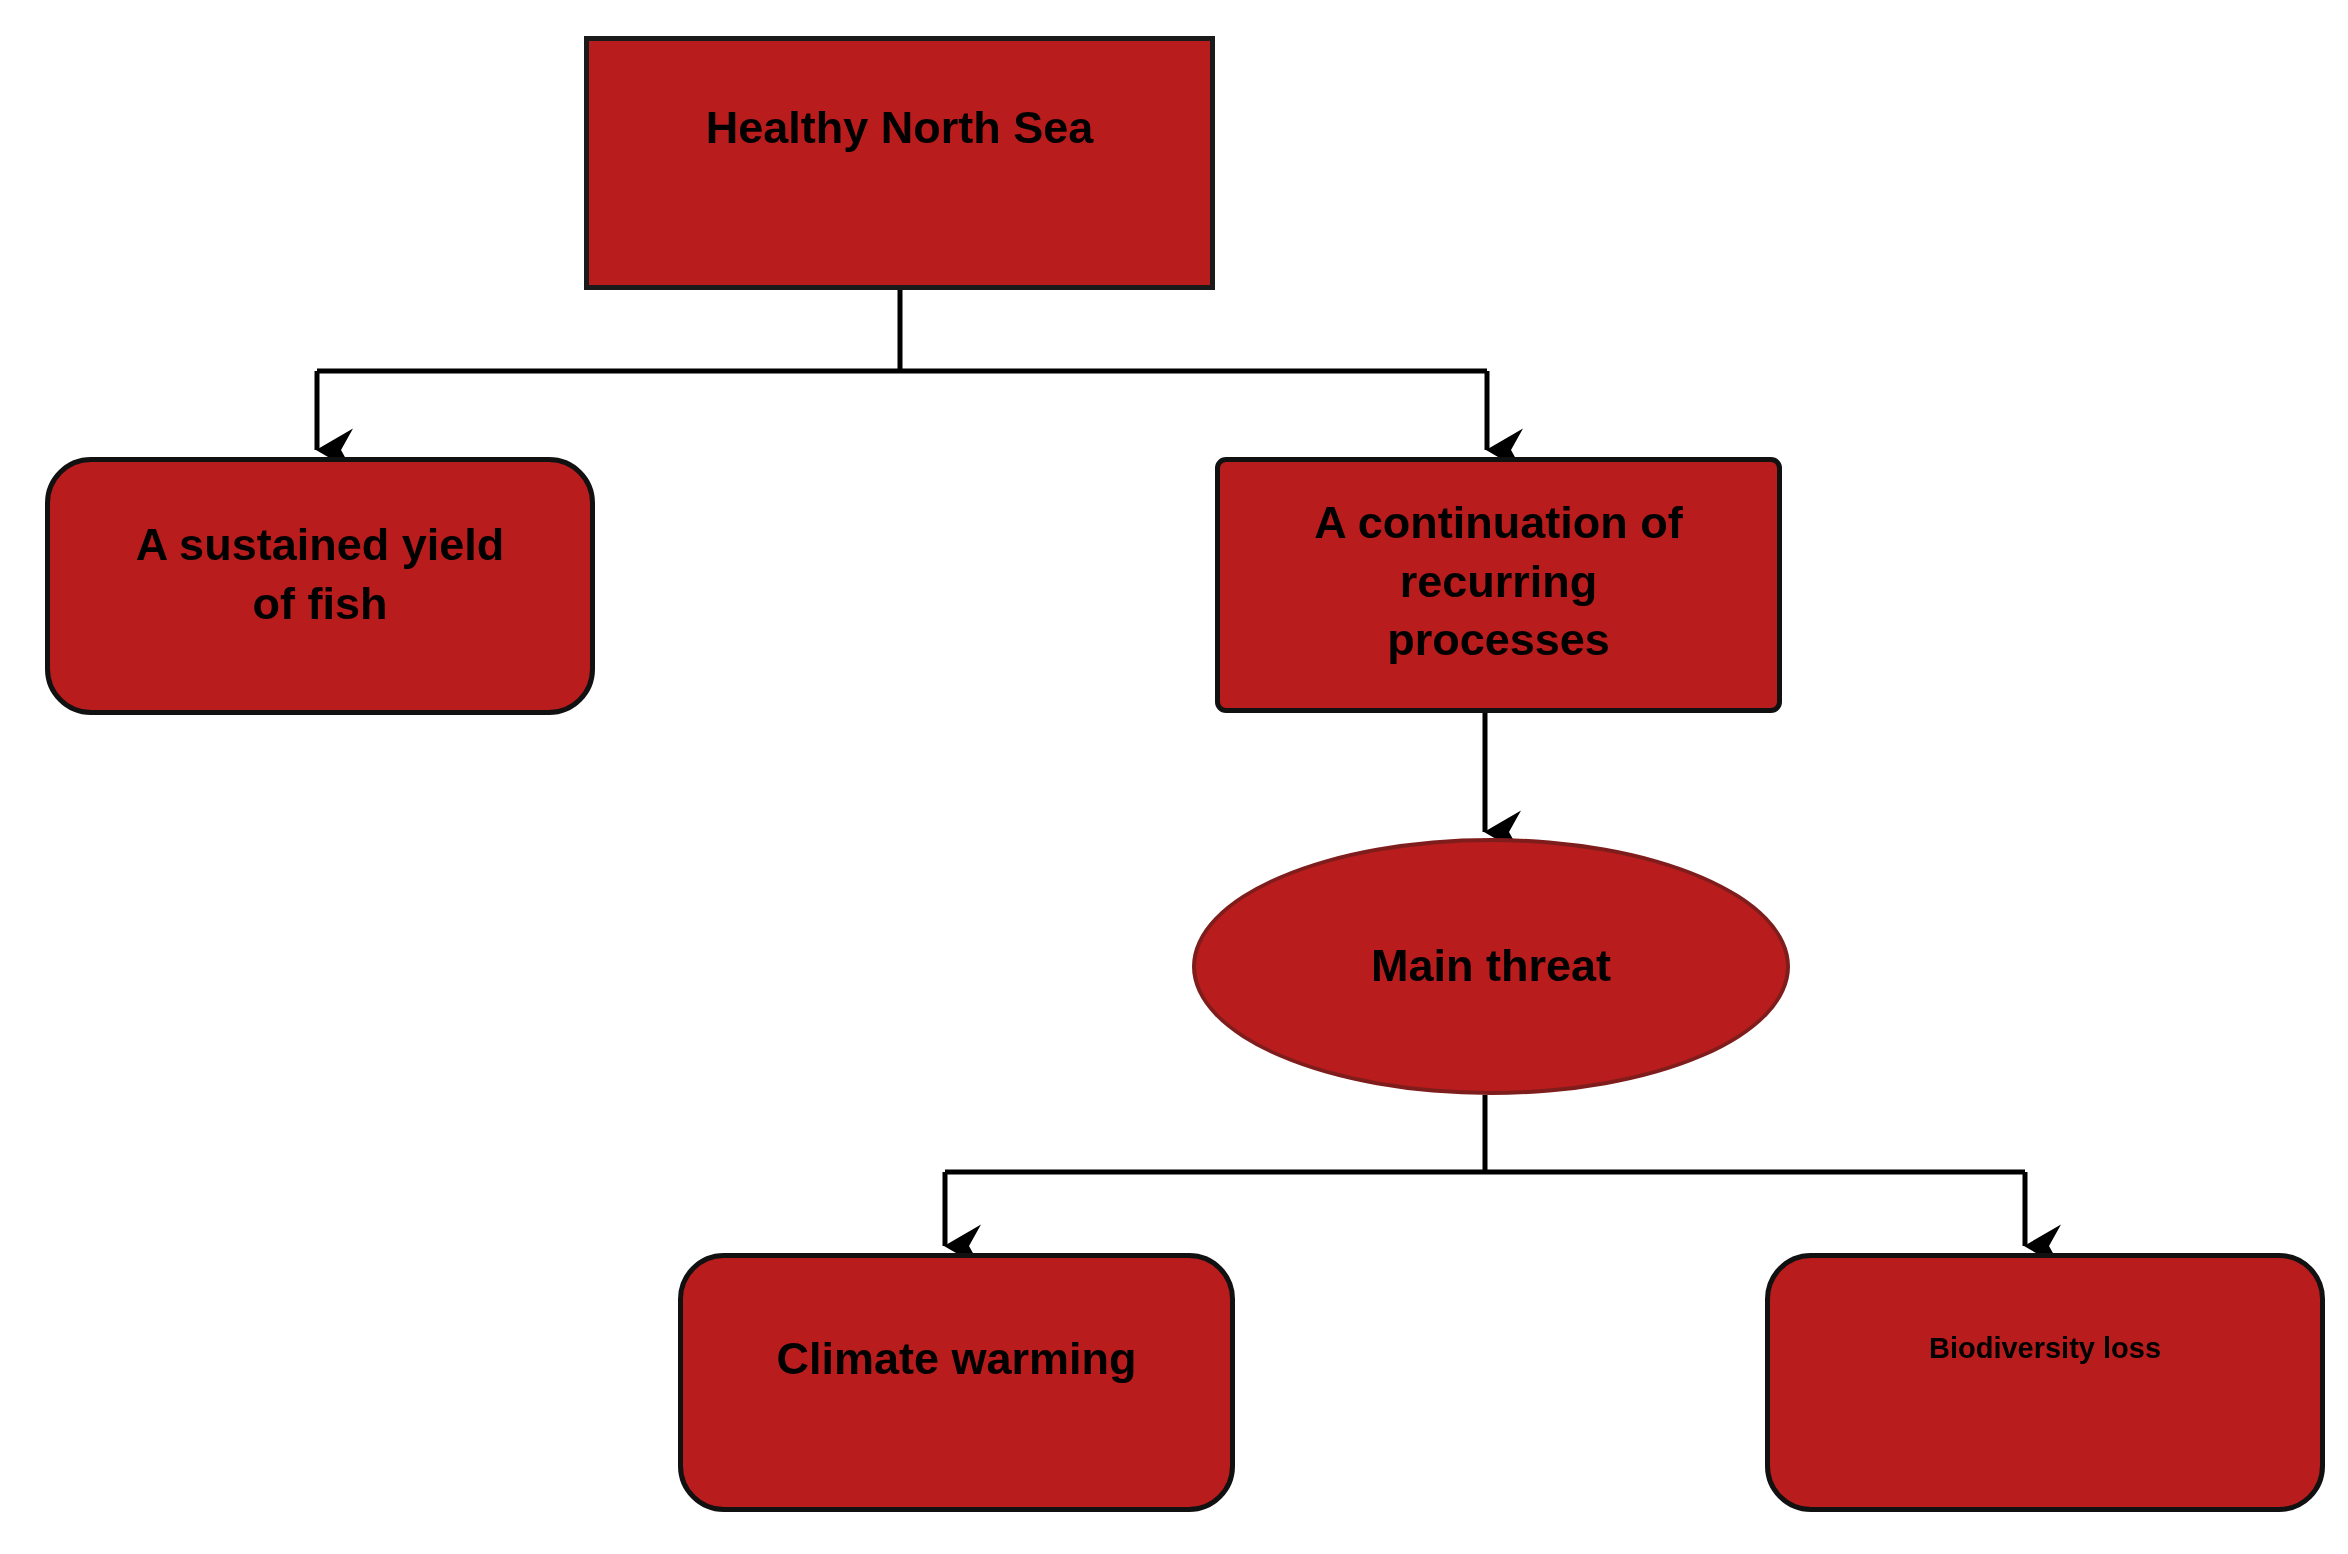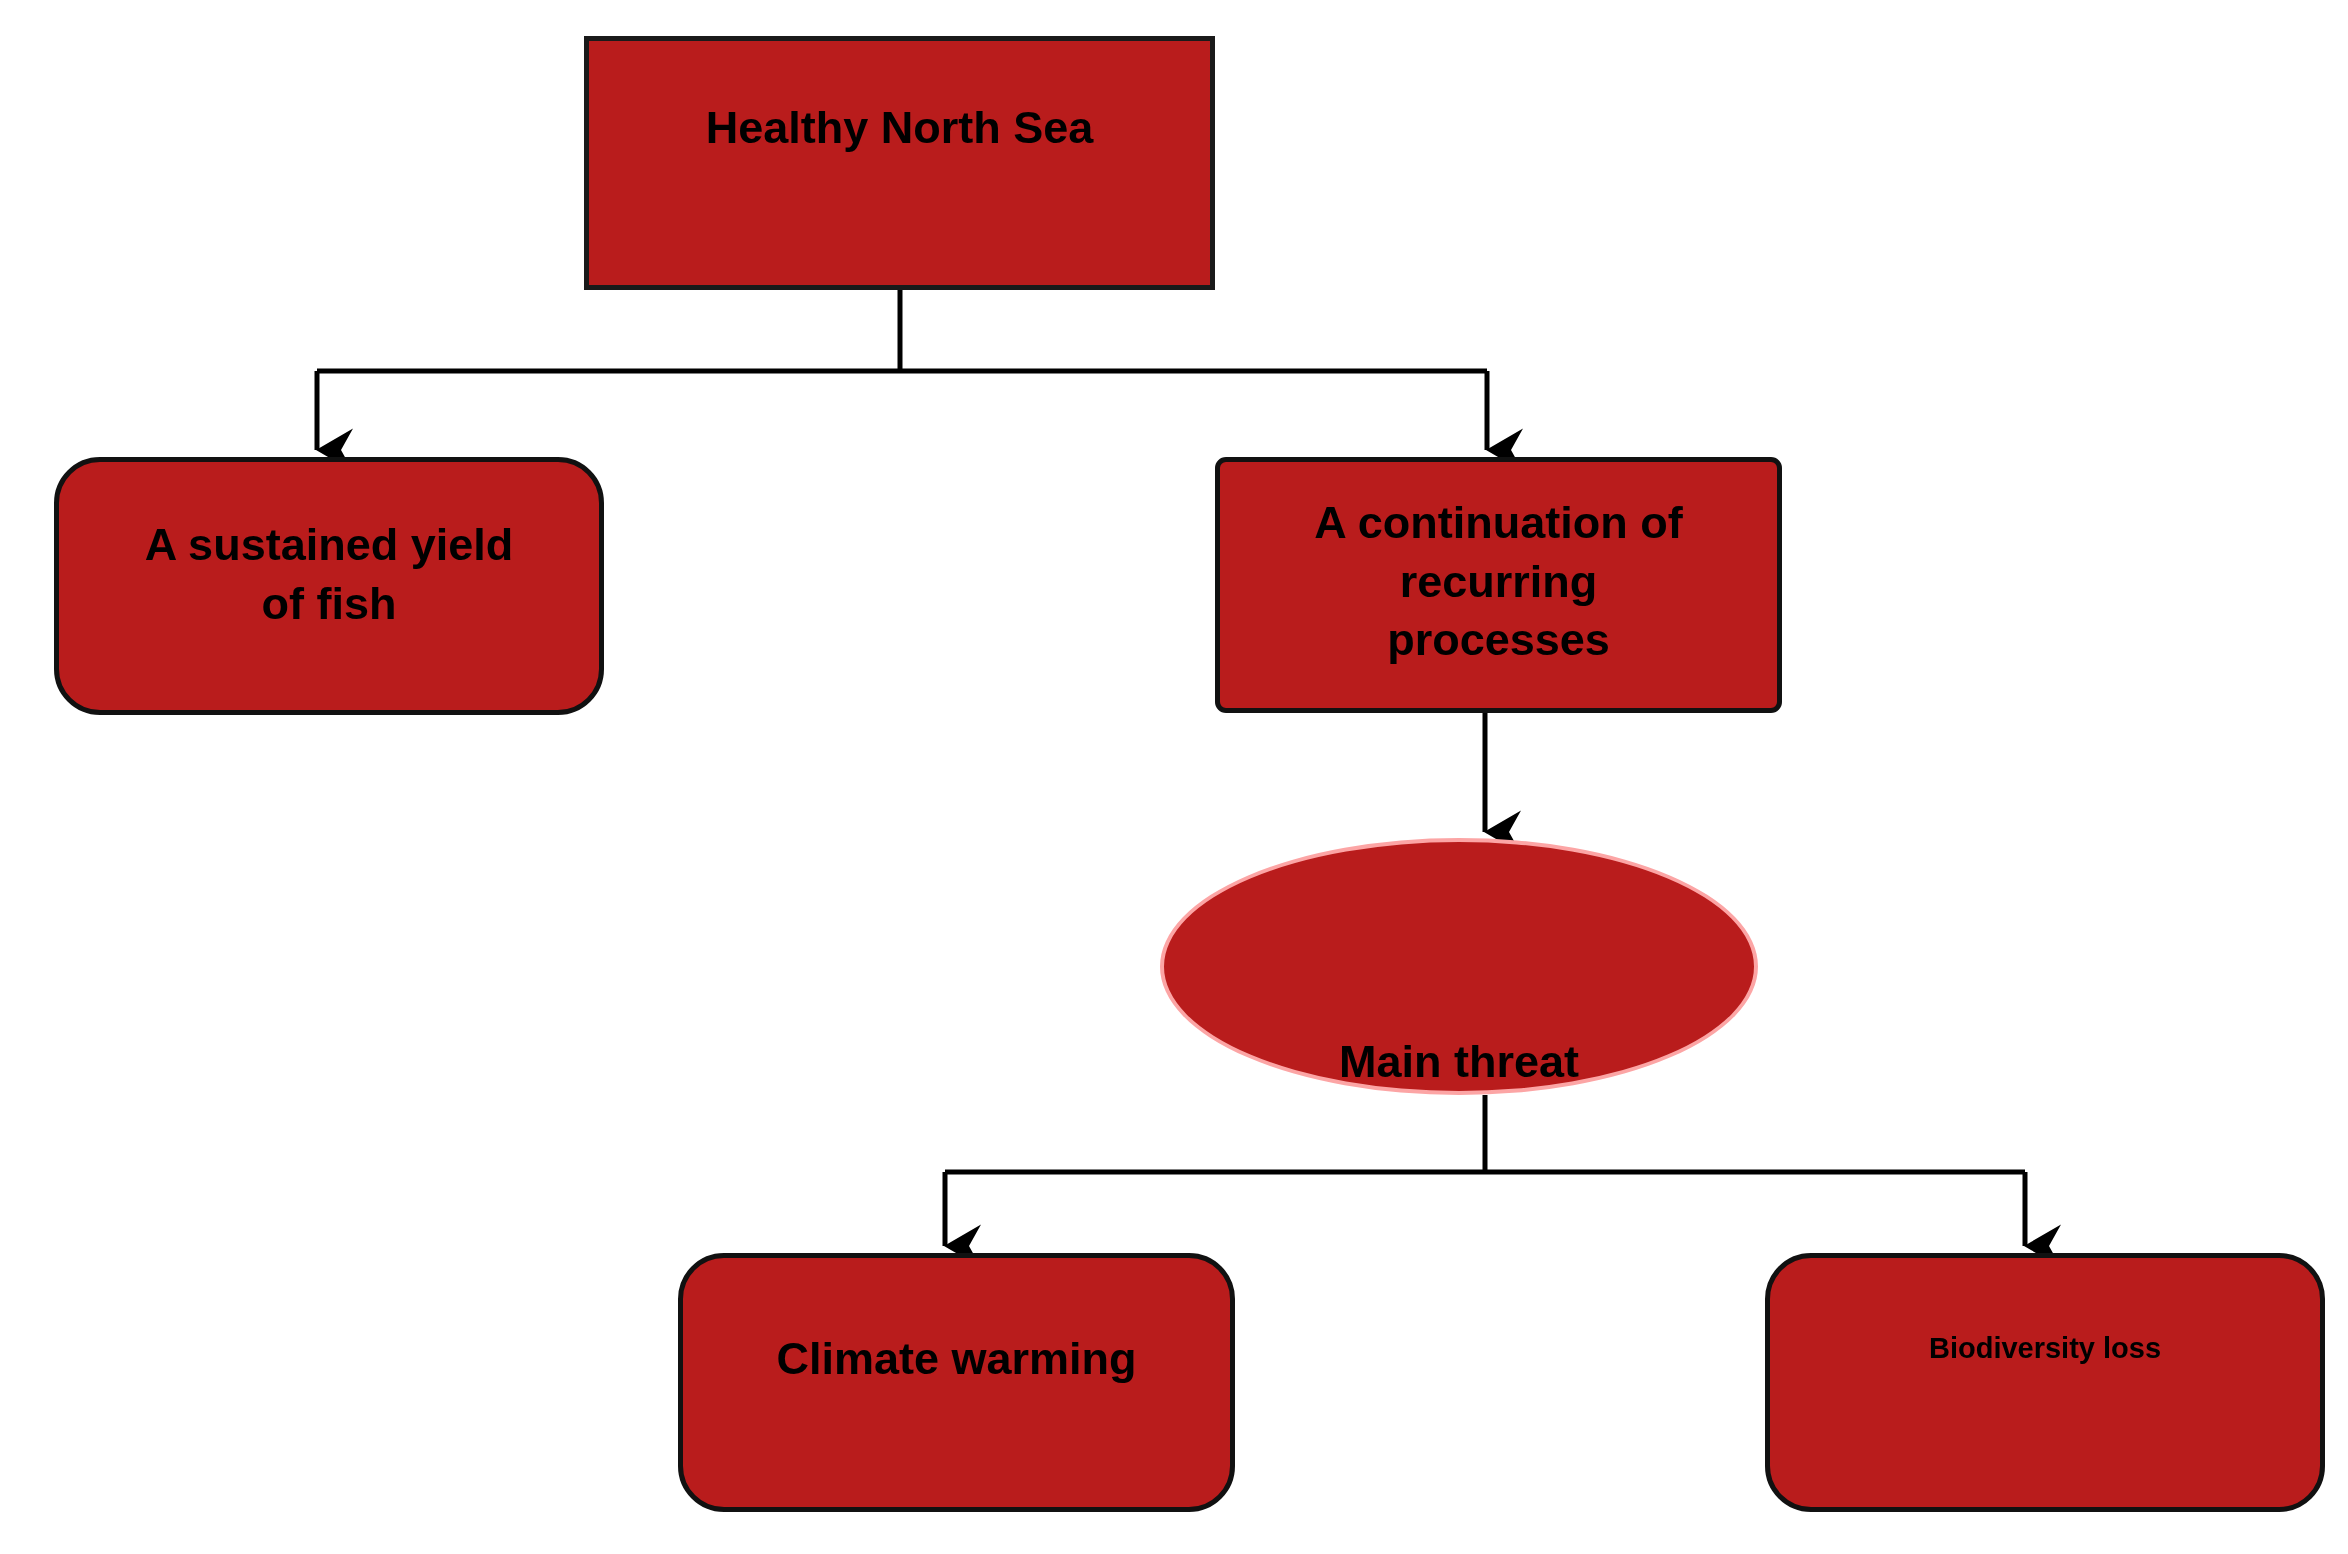--- a/index.html
+++ b/index.html
@@ -57,21 +57,20 @@
   }
   
   #node-yield {
     left: 45px;
     top: 457px;
     width: 550px;
     height: 258px;
     border: 5px solid #111111;
     border-radius: 46px;
     align-items: flex-start;
-    margin-left: 9px;
   }
   #node-yield .node-label {
     font-size: 45px;
     padding-top: 54px;
   }
   #node-processes {
     left: 1215px;
     top: 457px;
     width: 567px;
     height: 256px;
@@ -105,27 +104,27 @@
     border: 5px solid #111111;
     border-radius: 46px;
     align-items: flex-start;
   }
   #node-biodiversity .node-label {
     font-size: 29px;
     padding-top: 72px;
   }
   
   #node-threat {
-    left: 1160px;
+    left: 1192px;
     top: 838px;
     width: 598px;
     height: 257px;
-    border: 4px solid #fca5a5;
+    border: 4px solid #7f1d1d;
     border-radius: 50%;
-    align-items: flex-end;
+    align-items: center;
   }
   #node-threat .node-label {
     font-size: 45px;
   }
 </style>
 </head>
 <body>
 
 <div id="diagram-canvas">
 

